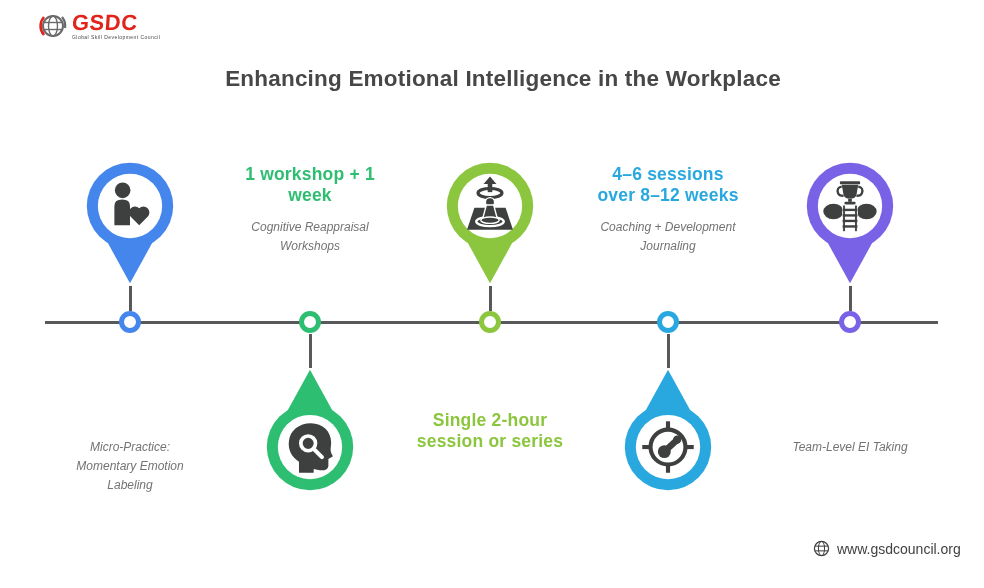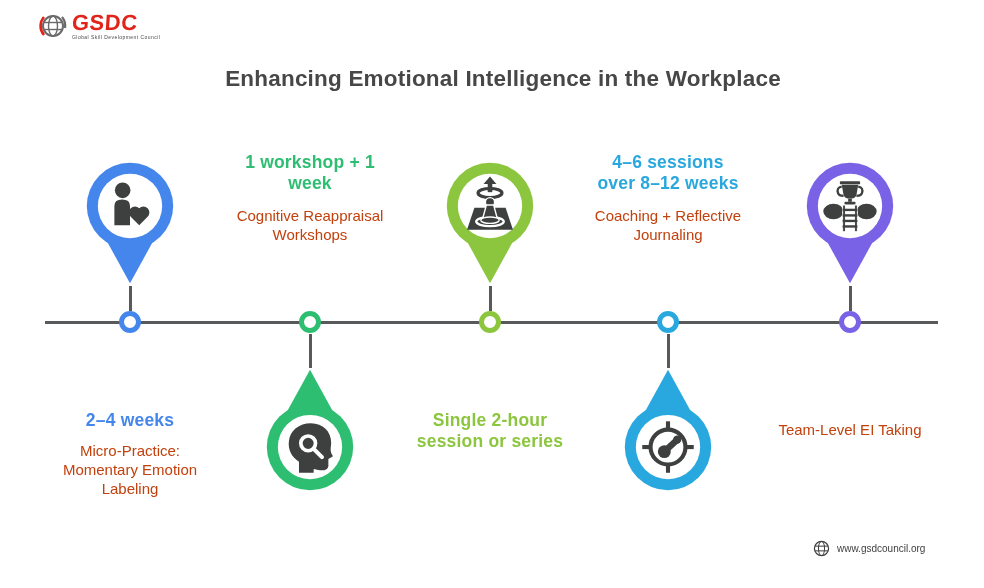--- a/index.html
+++ b/index.html
@@ -27,32 +27,32 @@
   .milestone.above .connector{top:286px;height:25px;}
   .milestone.below .connector{top:334px;height:34px;}
   .pin{position:absolute;left:calc(var(--x) - 46px);width:92px;height:125px;z-index:2;}
   .milestone.above .pin{top:160px;}
   .milestone.below .pin{top:368px;}
   .pin-fill{fill:var(--accent);}
   .icon-dark{fill:#3E4040;}
   
   .textblock{position:absolute;left:calc(var(--x) - 95px);width:190px;text-align:center;}
   .milestone.above .textblock{top:410px;}
-  .milestone.below .textblock{top:152px;}
+  .milestone.below .textblock{top:164px;}
   .duration{
     font-size:17.5px;font-weight:700;color:var(--accent);
     line-height:21px;white-space:pre-line;letter-spacing:.2px;
   }
   .label{
-    font-size:15px;color:#c2410c;line-height:19px;white-space:pre-line;margin-top:12px;
-  }
-  .m1 .label,.m5 .label{margin-top:10px;}
+    font-size:12px;color:#737373;line-height:19px;white-space:pre-line;margin-top:12px;font-style:italic;
+  }
+  .m1 .label,.m5 .label{margin-top:28px;}
   
   .footer{position:absolute;left:813px;top:540px;display:flex;align-items:center;gap:7px;}
-  .footer-url{font-size:10px;color:#3F3F3F;}
+  .footer-url{font-size:14px;color:#3F3F3F;}
 </style>
 </head>
 <body>
 
 <div class="canvas">
 
   <div class="logo">
     <svg width="30" height="30" viewBox="-15 -15 30 30">
       <circle cx="0" cy="0" r="10" fill="none" stroke="#6A6A6A" stroke-width="2"></circle>
       <ellipse cx="0" cy="0" rx="4.5" ry="10" fill="none" stroke="#6A6A6A" stroke-width="1.4"></ellipse>
@@ -78,21 +78,20 @@
       <circle cx="50" cy="50" r="35" fill="#fff"></circle>
       <g transform="translate(50,50)">
         <circle class="icon-dark" cx="-8" cy="-17" r="8.5"></circle>
         <path class="icon-dark" d="M-17,21 L-17,0 Q-17,-7 -8.5,-7 Q0,-7 0,0 L0,21 Z"></path>
         <path class="icon-dark" d="M10,21 l-9.2,-9.2 a6.5,6.5 0 1 1 9.2,-9.2 a6.5,6.5 0 1 1 9.2,9.2 z"></path>
       </g>
     </svg>
     <div class="connector"></div>
     <div class="node"></div>
     <div class="textblock">
-      <div class="duration">2–4 weeks</div>
       <div class="label">Micro-Practice:
 Momentary Emotion
 Labeling</div>
     </div>
   </div>
 
   <div class="milestone below m2" style="--accent: #2EBE71;">
     <svg class="pin" viewBox="0 0 100 136">
       <path class="pin-fill" d="M50,2 L18,60 L82,60 Z"></path>
       <circle class="pin-fill" cx="50" cy="86" r="47"></circle>
@@ -151,21 +150,21 @@
         <circle class="icon-dark" cx="-4" cy="5" r="7" stroke="none"></circle>
         <line x1="-4" y1="5" x2="9" y2="-7" stroke-width="7" stroke-linecap="round"></line>
         <circle class="icon-dark" cx="10" cy="-8" r="4.5" stroke="none"></circle>
       </g>
     </svg>
     <div class="connector"></div>
     <div class="node"></div>
     <div class="textblock">
       <div class="duration">4–6 sessions
 over 8–12 weeks</div>
-      <div class="label">Coaching + Reflective
+      <div class="label">Coaching + Development
 Journaling</div>
     </div>
   </div>
 
   <div class="milestone above m5" style="--accent: #7A62E6;">
     <svg class="pin" viewBox="0 0 100 136">
       <circle class="pin-fill" cx="50" cy="50" r="47"></circle>
       <path class="pin-fill" d="M50,134 L18,76 L82,76 Z"></path>
       <circle cx="50" cy="50" r="35" fill="#fff"></circle>
       <g transform="translate(50,50)">

